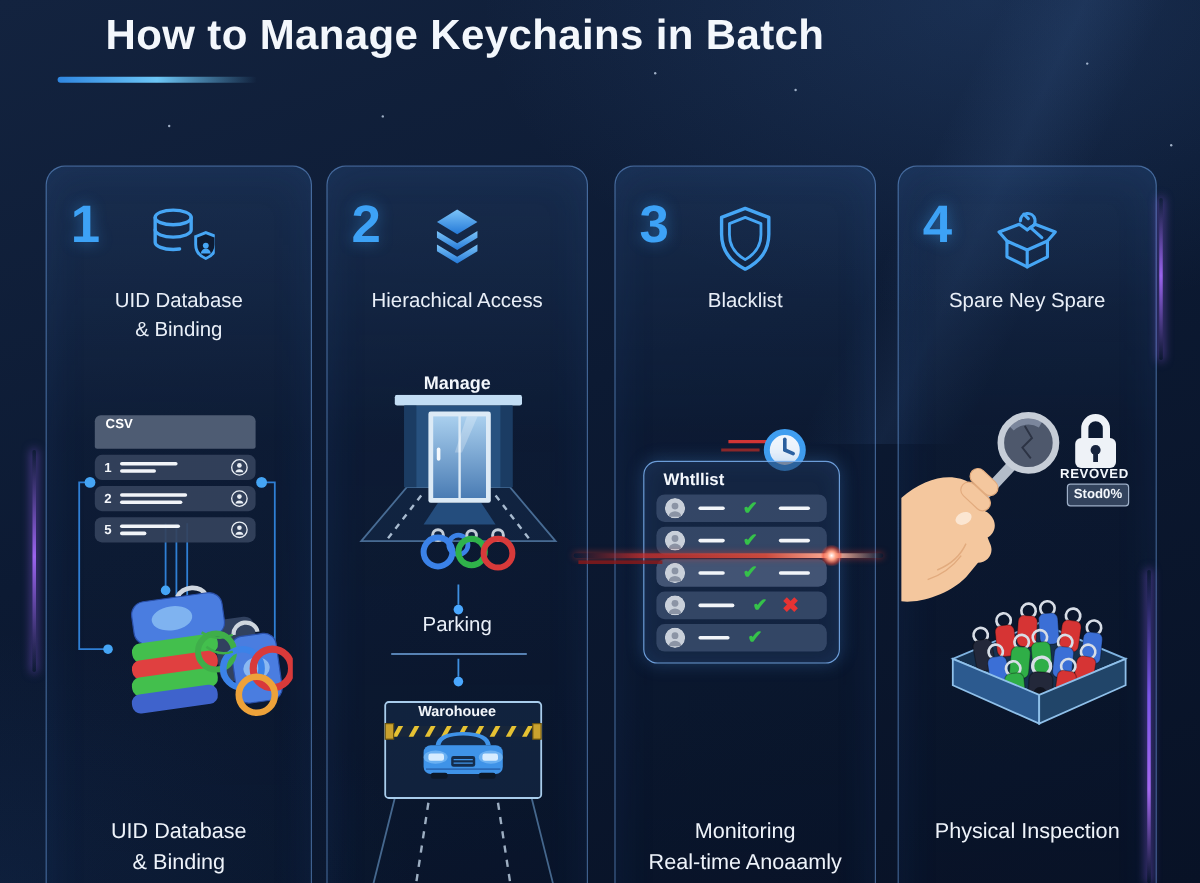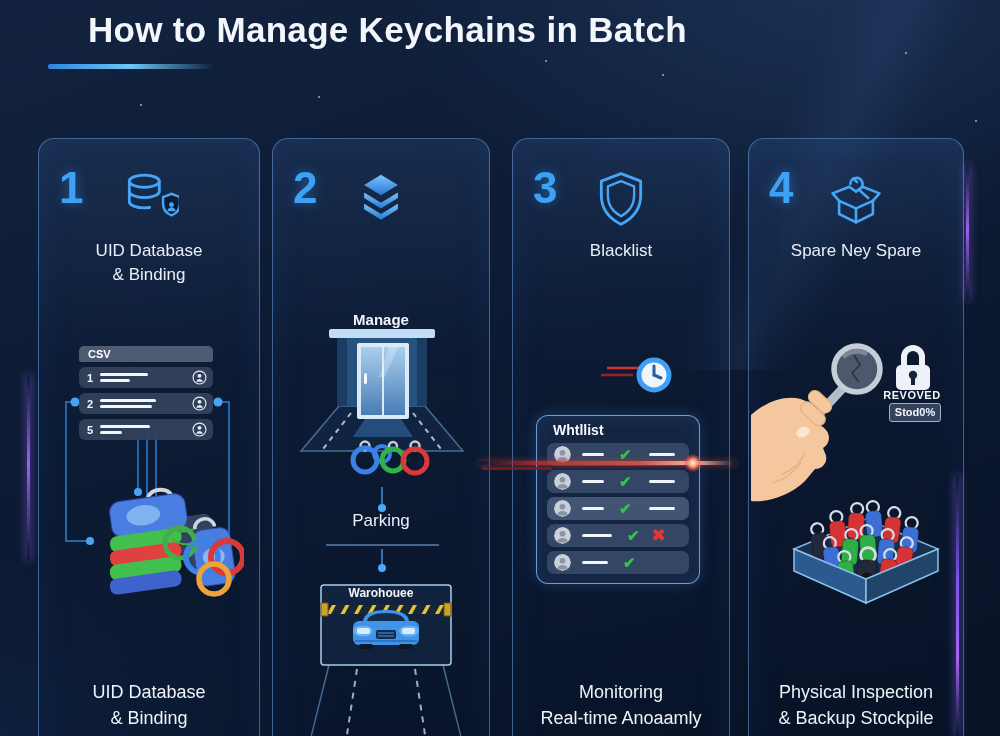--- a/index.html
+++ b/index.html
@@ -28,34 +28,34 @@
     text-shadow:0 0 12px rgba(60,160,245,.45);}
   .hicon{position:absolute;left:50%;margin-left:-30px;top:30px;width:60px;height:60px;}
   .ptitle{position:absolute;top:100px;left:0;width:100%;text-align:center;font-size:17px;color:#e9eff8;line-height:24px;}
   .ptitle span{display:block;}
   .caption{position:absolute;top:540px;left:0;width:100%;text-align:center;font-size:18px;line-height:26px;color:#eef3fa;}
   .caption span{display:block;}
   .overlay{position:absolute;left:0;top:0;pointer-events:none;}
 
   
   .csv-card{position:absolute;left:40px;top:207px;width:134px;}
-  .csv-head{height:16px;background:rgba(84,98,120,0.92);border-radius:5px 5px 2px 2px;
+  .csv-head{height:28px;background:rgba(84,98,120,0.92);border-radius:5px 5px 2px 2px;
     color:#fff;font-size:11px;font-weight:700;line-height:16px;padding-left:9px;}
   .csv-row{position:relative;height:21px;margin-top:5px;background:rgba(52,66,92,0.92);
     border-radius:6px;display:flex;align-items:center;}
   .csv-idx{width:14px;text-align:center;color:#f4f7fb;font-size:11px;font-weight:700;margin-left:4px;}
   .lines{flex:1;display:flex;flex-direction:column;gap:3px;margin-left:3px;}
   .ln{height:2.6px;border-radius:2px;background:#f2f5f9;}
   .csv-person{width:15px;height:15px;margin-right:6px;}
 
   
   .clockwrap{position:absolute;left:80px;top:214px;width:100px;height:46px;}
   .wcard{position:absolute;left:23px;top:245px;width:162px;height:167px;border-radius:12px;
     border:1.5px solid rgba(125,180,245,0.85);background:rgba(28,48,80,0.55);
-    box-shadow:0 0 14px rgba(70,140,220,0.30), inset 0 0 18px rgba(60,120,200,0.15);margin-top:31px;}
+    box-shadow:0 0 14px rgba(70,140,220,0.30), inset 0 0 18px rgba(60,120,200,0.15);}
   .wlabel{position:absolute;left:16px;top:6px;font-size:14px;font-weight:700;color:#f4f8fd;}
   .wrow{position:absolute;left:10px;width:142px;height:23px;border-radius:7px;
     background:rgba(58,76,108,0.85);display:flex;align-items:center;padding:0 8px 0 7px;box-sizing:border-box;}
   .avatar{width:17px;height:17px;border-radius:50%;overflow:hidden;flex:none;}
   .dash{height:3.5px;border-radius:2px;background:#f2f5f9;flex:none;}
   .d1{width:22px;margin-left:11px;} .d1.long{width:30px;}
   .d2{width:26px;margin-left:17px;}
   .check{margin-left:15px;font-size:15px;font-weight:700;color:#35c24a;line-height:1;flex:none;}
   .cross{margin-left:12px;font-size:17px;font-weight:700;color:#e63333;line-height:1;flex:none;}
 
@@ -213,20 +213,23 @@
       <defs>
           <linearGradient id="lay" x1="0" y1="0" x2="0" y2="1">
         <stop offset="0" stop-color="#7cc4f8"></stop>
             <stop offset="1" stop-color="#2479d8"></stop>
           </linearGradient>
         </defs>
       <polygon points="32,6 50,17 32,28 14,17" fill="url(#lay)"></polygon>
       <path d="M14 25 L32 36 L50 25 L50 31 L32 42 L14 31 Z" fill="url(#lay)"></path>
       <path d="M14 37 L32 48 L50 37 L50 43 L32 54 L14 43 Z" fill="url(#lay)"></path>
     </svg>
+    <div class="ptitle">
+      <span>Hierachical Access</span>
+    </div>
 
     <div class="zone-label" id="office-label">Manage</div>
 
     <svg class="overlay" style="left:20px;top:190px" width="176" height="150" viewBox="0 0 176 150">
       <defs>
           <linearGradient id="glass" x1="0" y1="0" x2="0" y2="1">
         <stop offset="0" stop-color="#a9cfee"></stop>
             <stop offset="1" stop-color="#4a7cb4"></stop>
           </linearGradient>
         </defs>
@@ -477,20 +480,19 @@
             <circle cy="-16" r="6" fill="none" stroke="#d7dde6" stroke-width="2.2"></circle>
             <rect x="-8" y="-12" width="16" height="26" rx="5" fill="#d63434" stroke="rgba(0,0,0,.3)"></rect>
           </g>
       </g>
       <polygon points="8,78 80,108 80,132 8,100" fill="#2c5a8f" stroke="#8fc0ea" stroke-width="1.5"></polygon>
       <polygon points="80,108 152,78 152,100 80,132" fill="#214569" stroke="#8fc0ea" stroke-width="1.5"></polygon>
     </svg>
 
     <div class="caption">
       <span>Physical Inspection</span>
-      <span>&amp; Backup Stockpile</span>
     </div>
   </section>
 
   <div class="flare"></div>
   <div class="flare-echo"></div>
   <div class="flare-core"></div>
 </div>
 
 </body></html>

